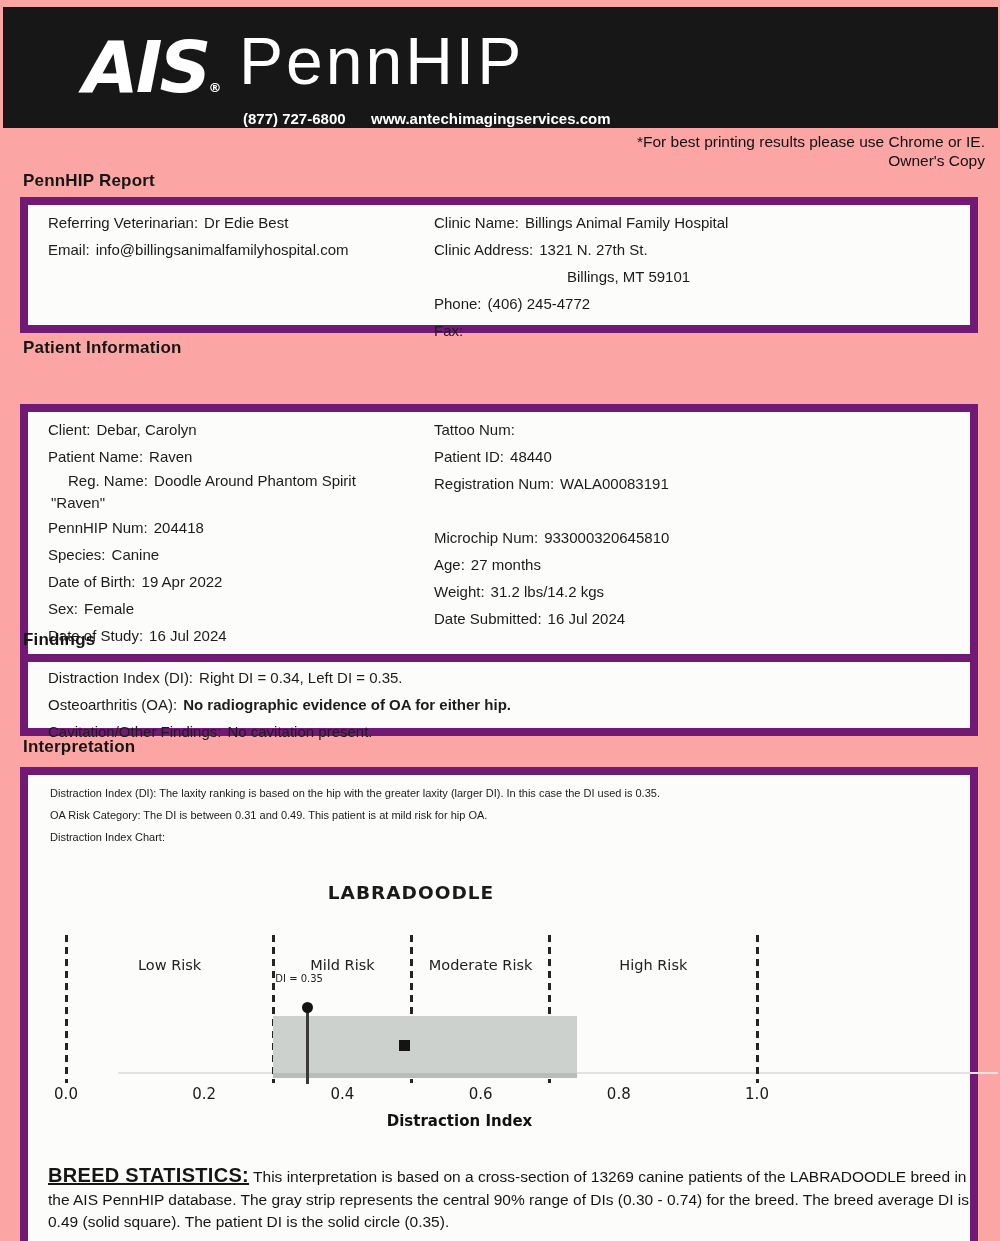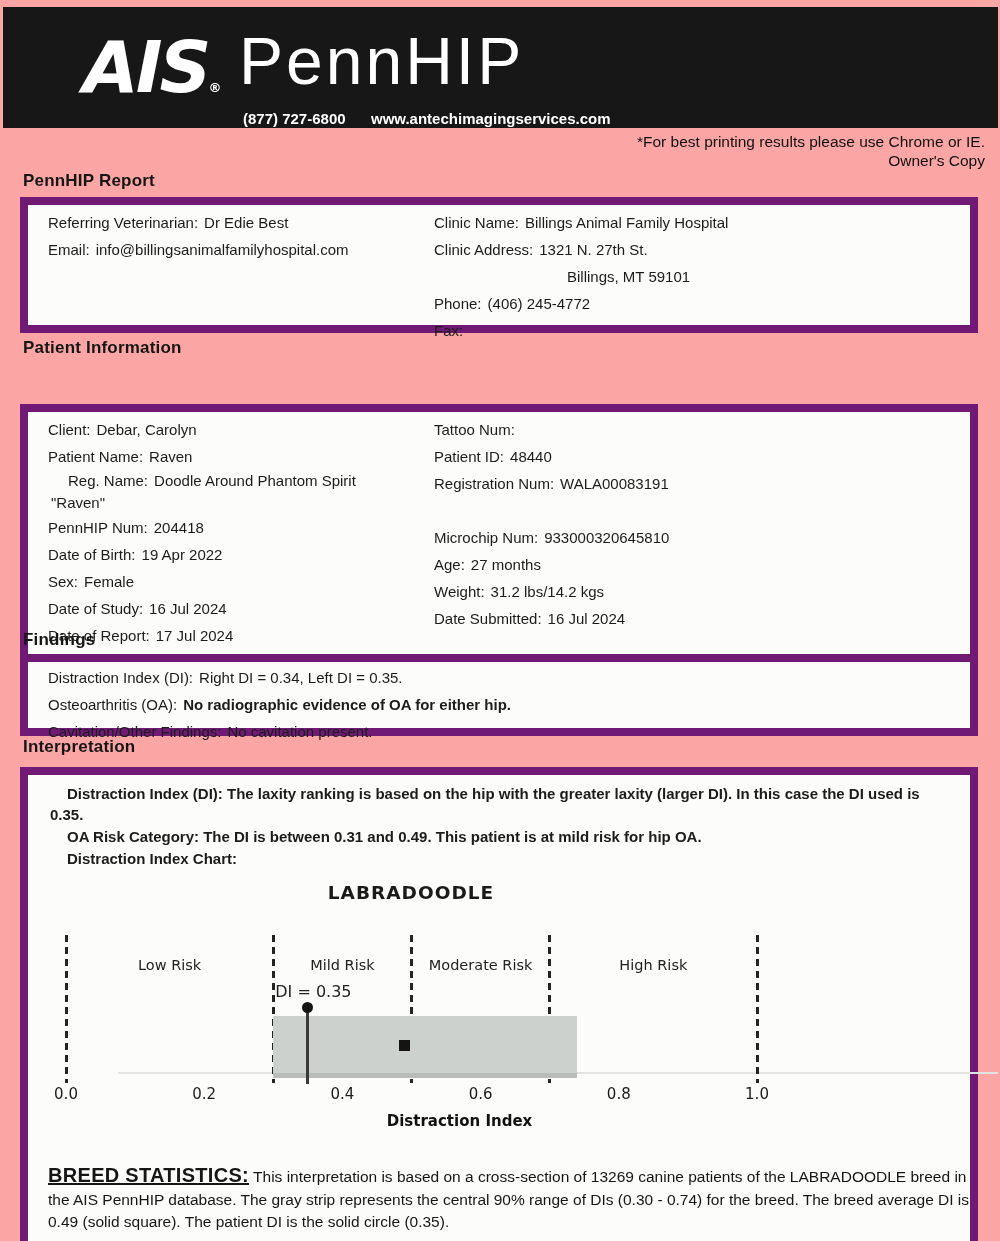--- a/index.html
+++ b/index.html
@@ -36,30 +36,30 @@
   .row{line-height:27px;min-height:27px;font-size:15px;white-space:nowrap;}
   .row .lbl{margin-right:6px;}
   .row .val.b{font-weight:bold;margin-top:44px;}
   .hang-row{white-space:normal;line-height:22px;min-height:22px;max-width:352px;
             padding-left:3px;text-indent:17px;margin-left:-20px;padding-left:23px;}
   .indent-row{padding-left:127px;}
   .findings-rows{padding:2px 0 0 20px;}
 
   
   .interp-text{position:absolute;top:8px;left:0;right:26px;}
-  .interp-text p{margin:0 0 1px 0;padding-left:22px;text-indent:17px;font-size:15px;line-height:21px;font-weight:bold;}
+  .interp-text p{margin:0 0 1px 0;padding-left:5px;text-indent:17px;font-size:11px;line-height:21px;}
 
   
   .chart-title{position:absolute;top:107px;left:383px;transform:translateX(-50%);
        font-family:"DejaVu Sans",sans-serif;font-weight:bold;font-size:18.5px;letter-spacing:1px;color:#1a1a1a;white-space:nowrap;}
   .plot{position:absolute;top:160px;left:0;width:100%;height:210px;font-family:"DejaVu Sans",sans-serif;}
   .dash{position:absolute;top:0;width:3px;height:148px;
         background:repeating-linear-gradient(to bottom,#242424 0 7px,transparent 7px 12px);}
   .zone-label{position:absolute;top:22px;transform:translateX(-50%);font-size:14.5px;color:#222;white-space:nowrap;}
-  .di-label{position:absolute;top:47px;font-size:16px;color:#222;white-space:nowrap;}
+  .di-label{position:absolute;top:38px;font-size:10px;color:#222;white-space:nowrap;}
   .strip{position:absolute;top:81px;height:57px;background:#cdd1ce;border-bottom:5px solid #b9bdb9;box-sizing:content-box;}
   .faint-line{position:absolute;top:137px;left:90px;width:880px;height:2px;background:#e3e3e1;}
   .stem{position:absolute;top:73px;width:3px;height:76px;background:#3a3a3a;}
   .marker-circle{position:absolute;width:11px;height:11px;border-radius:50%;background:#141414;}
   .marker-square{position:absolute;width:11px;height:11px;background:#141414;}
   .tick{position:absolute;top:150px;transform:translateX(-50%);font-size:15px;color:#1b1b1b;}
   .xlabel{position:absolute;top:177px;transform:translateX(-50%);font-size:15px;font-weight:bold;color:#111;white-space:nowrap;margin-left:48px;}
 
   
   .breed{position:absolute;top:389px;left:20px;width:930px;font-size:15.5px;line-height:22.5px;color:#161616;}
@@ -100,20 +100,21 @@
   </div>
 
   <div class="sec-h" id="h-patient">Patient Information</div>
   <div class="box" id="box-patient">
     <div class="cols">
       <div class="col-l">
           <div class="row"><span class="lbl">Client:</span><span class="val">Debar, Carolyn</span></div>
           <div class="row"><span class="lbl">Patient Name:</span><span class="val">Raven</span></div>
           <div class="row hang-row"><span class="lbl">Reg. Name:</span><span class="val">Doodle Around Phantom Spirit "Raven"</span></div>
           <div class="row"><span class="lbl">PennHIP Num:</span><span class="val">204418</span></div>
+          <div class="row"><span class="lbl">Species:</span><span class="val">Canine</span></div>
           <div class="row"><span class="lbl">Date of Birth:</span><span class="val">19 Apr 2022</span></div>
           <div class="row"><span class="lbl">Sex:</span><span class="val">Female</span></div>
           <div class="row"><span class="lbl">Date of Study:</span><span class="val">16 Jul 2024</span></div>
           <div class="row"><span class="lbl">Date of Report:</span><span class="val">17 Jul 2024</span></div>
         </div>
       <div class="col-r">
           <div class="row"><span class="lbl">Tattoo Num:</span><span class="val"></span></div>
           <div class="row"><span class="lbl">Patient ID:</span><span class="val">48440</span></div>
           <div class="row"><span class="lbl">Registration Num:</span><span class="val">WALA00083191</span></div>
           <div class="row"><span class="lbl"></span><span class="val"></span></div>

